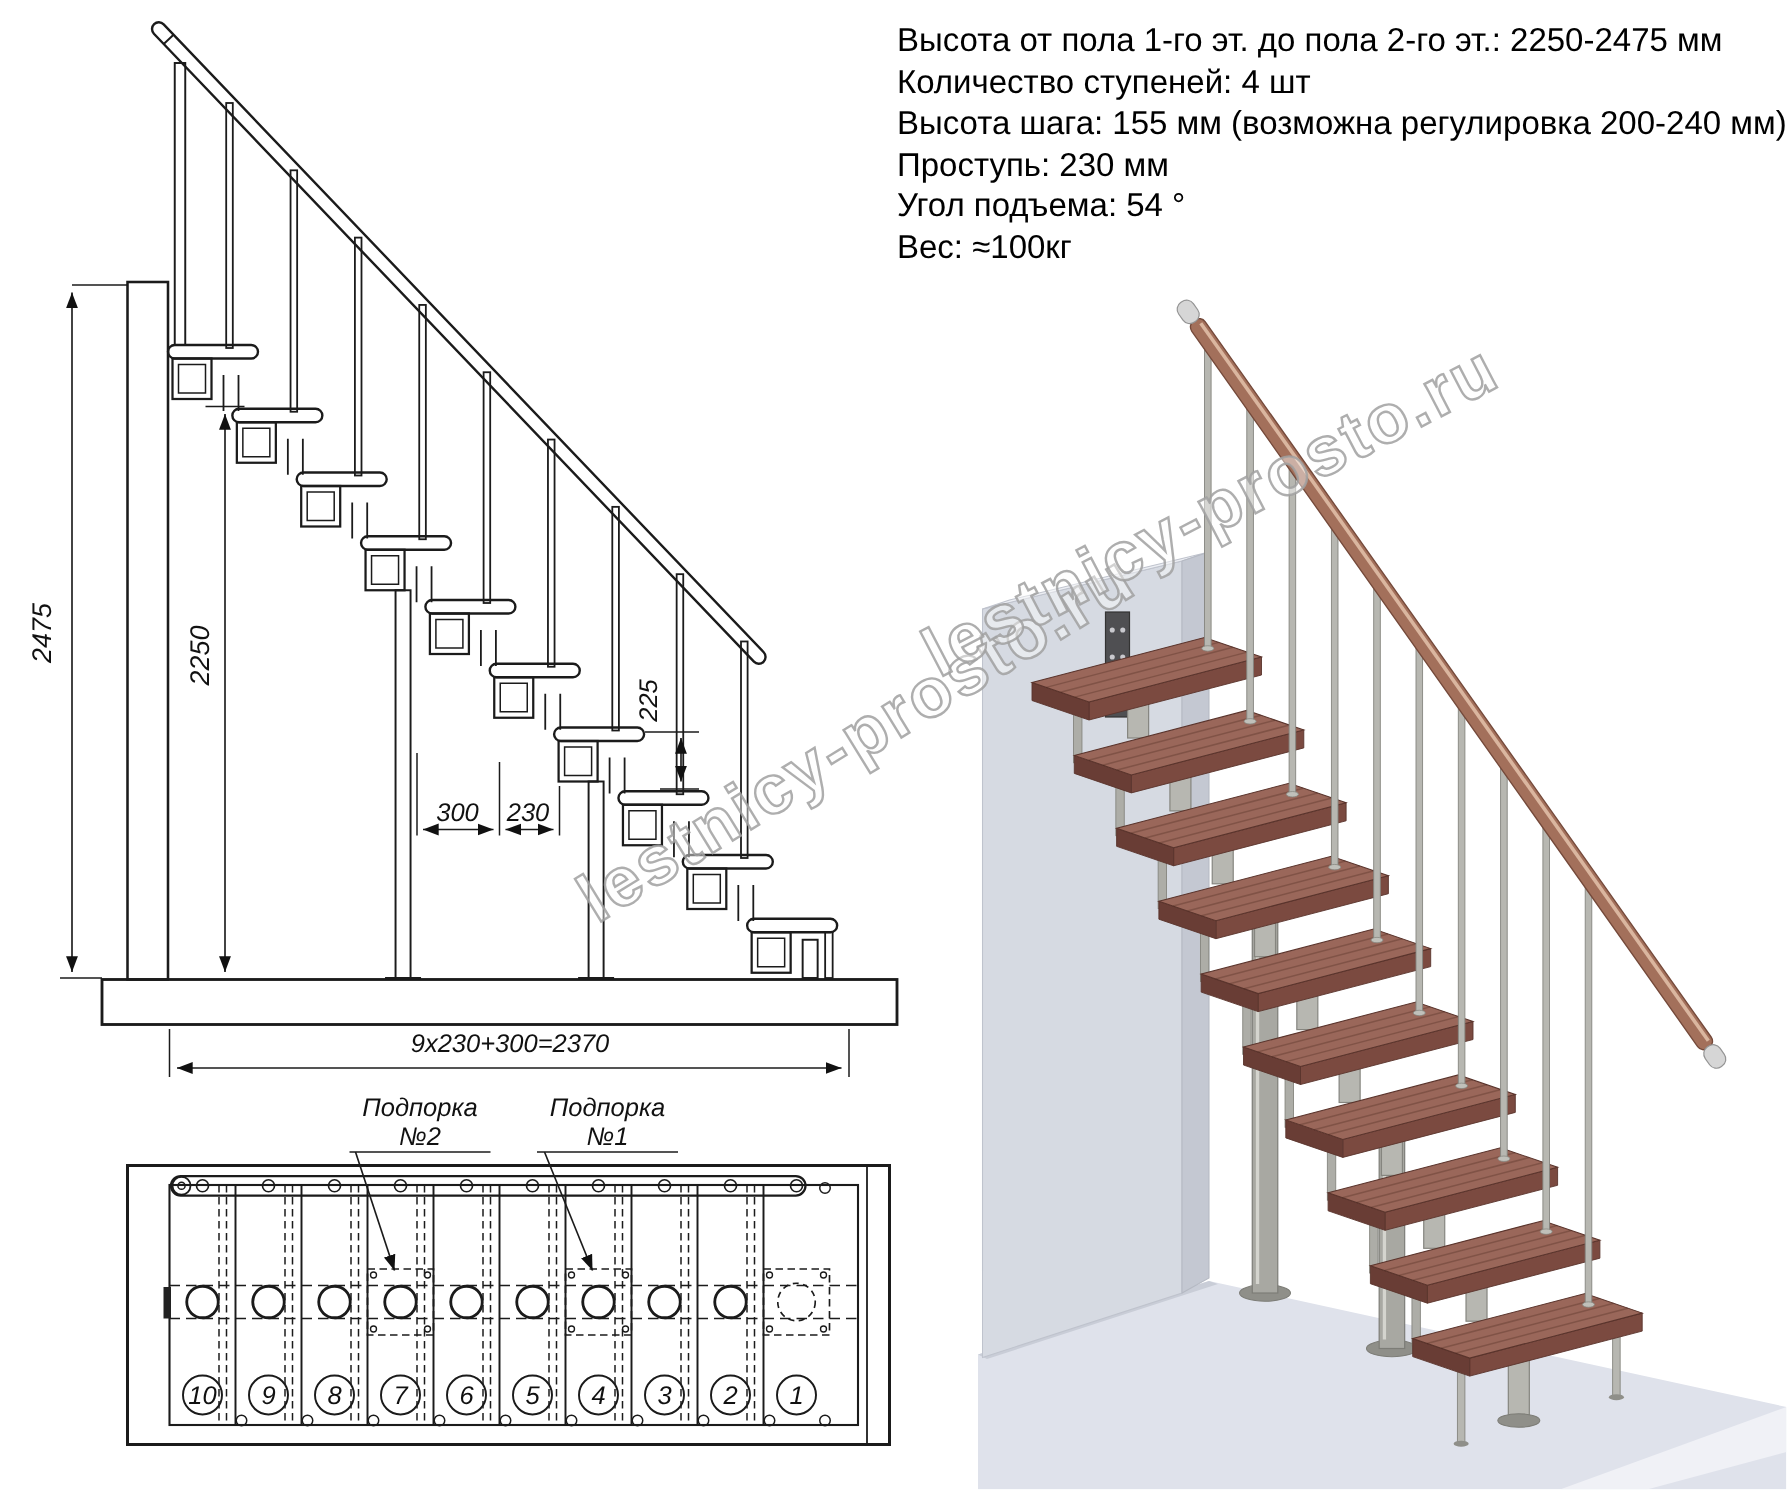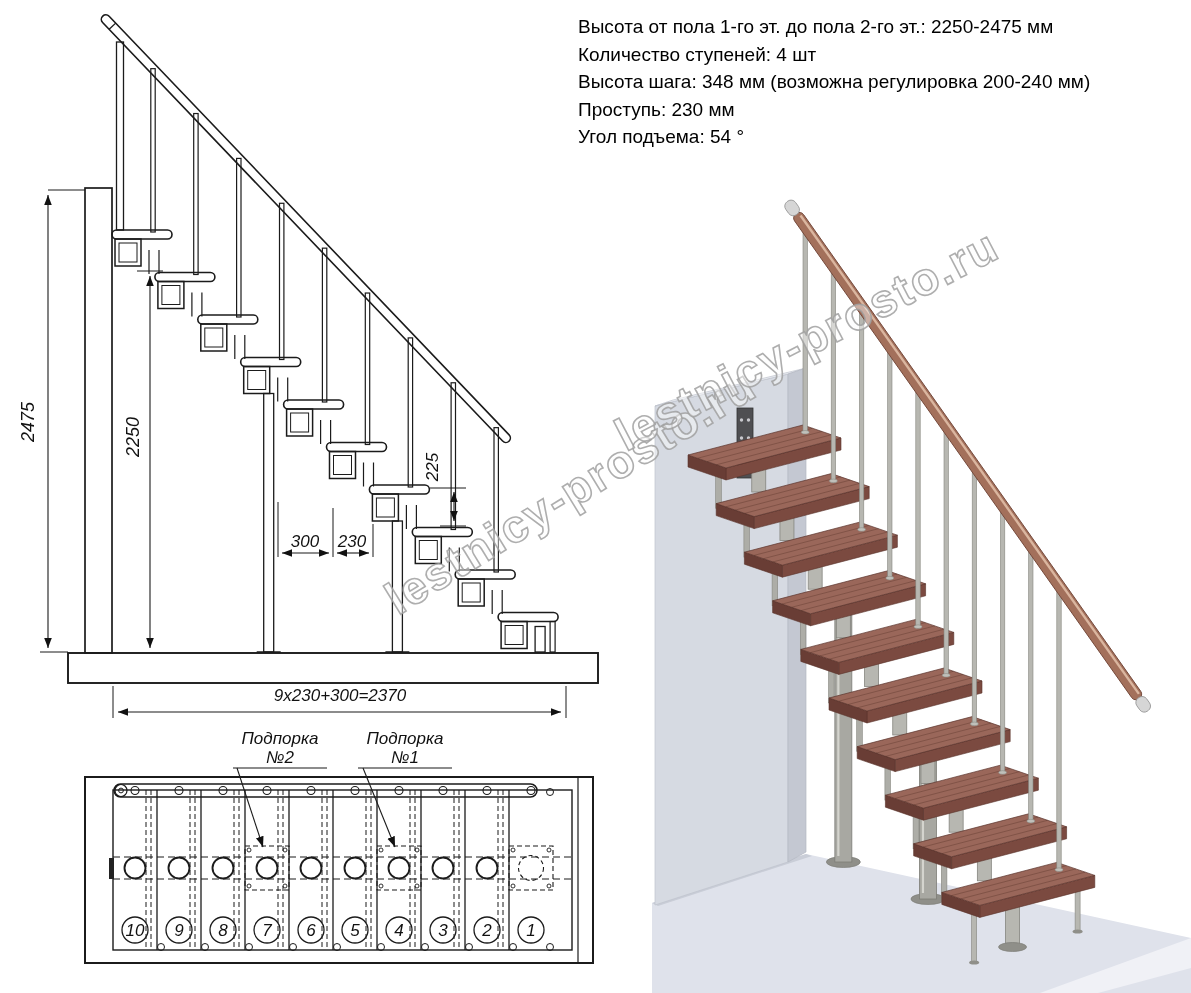--- a/index.html
+++ b/index.html
@@ -1,20 +1,20 @@
 <!DOCTYPE html>
 <html><head>
 <meta charset="utf-8">
 <style>
   html,body{margin:0;padding:0;background:#ffffff;}
   #stage{position:relative;width:1191px;height:993px;background:#fff;overflow:hidden;
          font-family:"Liberation Sans",sans-serif;}
   #draw{position:absolute;left:0;top:0;}
-  .specs{position:absolute;left:578px;top:13px;width:585px;
-         font-size:19px;line-height:27.6px;color:#000;}
+  .specs{position:absolute;left:598px;top:13px;width:585px;
+         font-size:22px;line-height:27.6px;color:#000;}
   .specs div{white-space:nowrap;}
   text{font-family:"Liberation Sans",sans-serif;}
   .dim{font-size:17px;font-style:italic;fill:#111;}
   .dimbig{font-size:18px;font-style:italic;fill:#111;}
   .lbl{font-size:17px;font-style:italic;fill:#111;}
   .num{font-size:17px;font-style:italic;fill:#111;}
   .wm{fill:#fdfdfd;fill-opacity:.45;stroke:#a0a0a0;stroke-opacity:.85;stroke-width:1.6px;
       font-weight:bold;letter-spacing:2px;font-size:46px;}
   .ln{stroke:#1b1b1b;fill:none;}
 </style>
@@ -395,17 +395,18 @@
 
     <g>
       <text class="wm" transform="translate(398,616) rotate(-31.5)">lestnicy-prosto.ru</text>
       <text class="wm" transform="translate(626,452) rotate(-27.5)">lestnicy-prosto.ru</text>
     </g>
   </svg>
 
   <div class="specs">
     <div>Высота от пола 1-го эт. до пола 2-го эт.: 2250-2475 мм</div>
     <div>Количество ступеней: 4 шт</div>
-    <div>Высота шага: 348 мм (возможна регулировка 200-240 мм)</div>
+    <div>Высота шага: 155 мм (возможна регулировка 200-240 мм)</div>
     <div>Проступь: 230 мм</div>
     <div>Угол подъема: 54 °</div>
+    <div>Вес: ≈100кг</div>
   </div>
 </div>
 
 </body></html>

